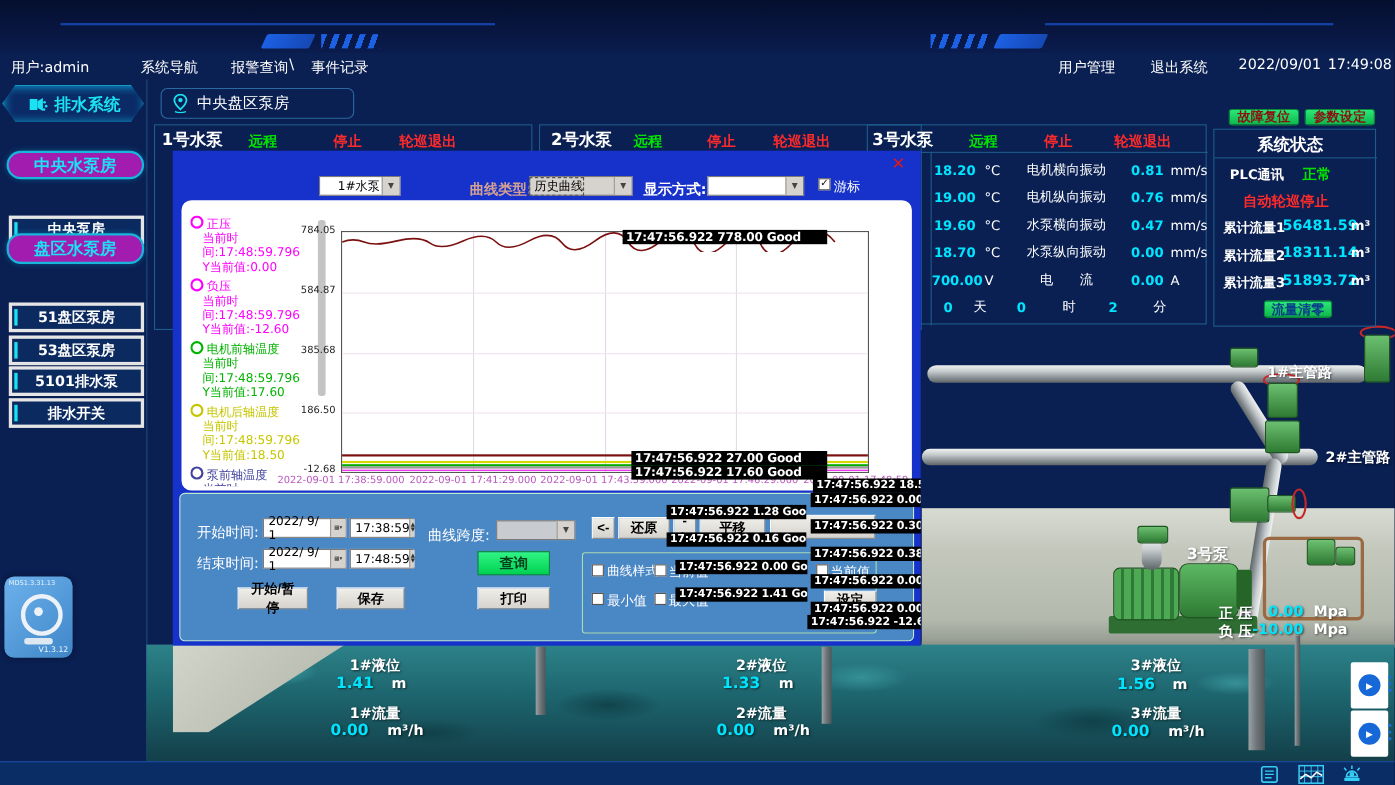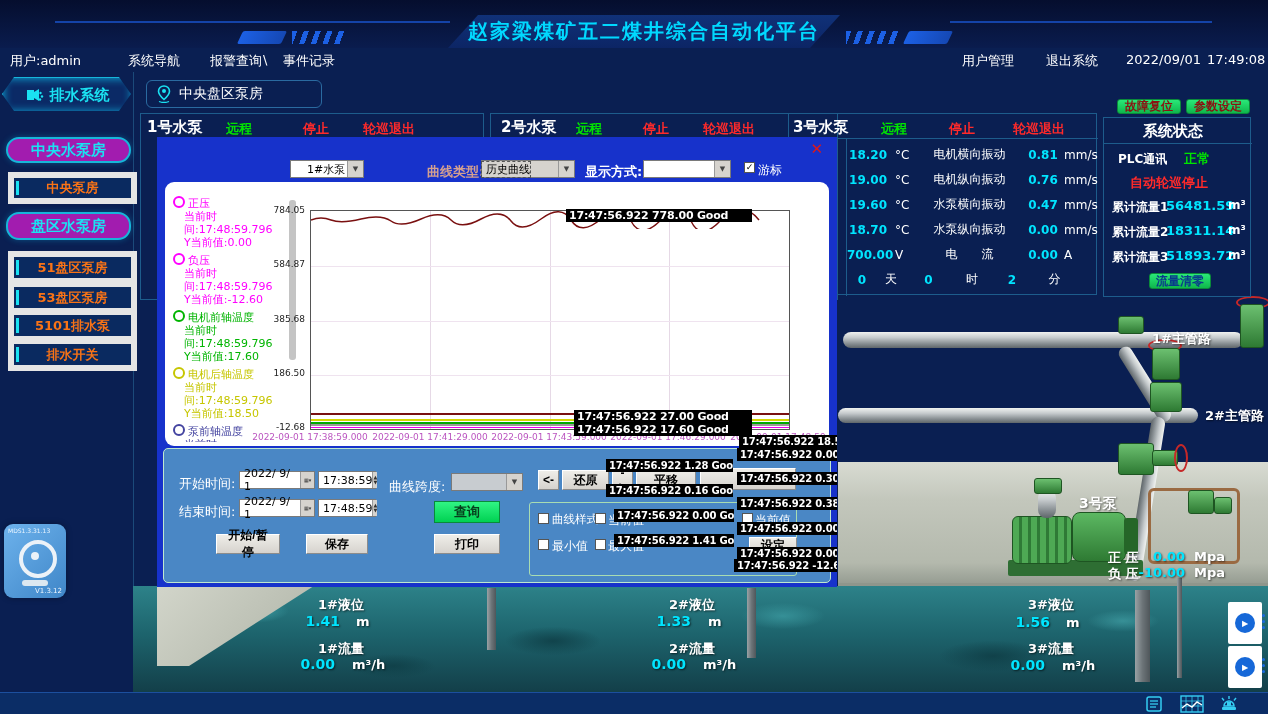--- a/index.html
+++ b/index.html
@@ -22,22 +22,22 @@
 
   
   .vline{width:1px;background:#1b4a7a;}
   .sysbtn{left:2px;top:77px;width:129px;height:34px;background:#0b2a66;
           clip-path:polygon(12px 0,117px 0,129px 17px,117px 34px,12px 34px,0 17px);
           border:1px solid #17b6da;display:flex;align-items:center;justify-content:center;gap:6px;
           box-shadow:0 0 10px #0fb9e6 inset;}
   .sysbtn span{color:#1ae2f2;font-weight:bold;font-size:15px;font-family:Liberation Serif, serif;}
   .grp{border:2px solid #17b6da;border-radius:13px;background:#a21caf;color:#1ae2f2;font-weight:bold;
        font-size:15px;display:flex;align-items:center;justify-content:center;box-shadow:0 0 6px #0fb9e655;}
-  .sitem{border:6px solid #e5e5e5;background:#0a2a60;color:#f97316;font-weight:bold;font-size:13px;
-         display:flex;align-items:center;justify-content:center;}
+  .sitem{border:3px solid #e5e5e5;background:#0a2a60;color:#ffffff;font-weight:bold;font-size:13px;
+         display:flex;align-items:center;justify-content:center;margin-top:24px;}
   .sitem::before{content:"";position:absolute;left:2px;top:3px;bottom:3px;width:3px;background:#1ae2f2;}
 
   
   .locbox{left:146px;top:80px;width:176px;height:28px;border:1px solid #2a6aa0;border-radius:6px;
           display:flex;align-items:center;gap:8px;padding-left:10px;box-sizing:border-box;}
   .locbox span{font-size:14px;color:#fff;}
 
   
   .panel{border:1px solid #1d5c8c;box-sizing:border-box;}
   .pname{font-size:15px;font-weight:bold;color:#fff;}
@@ -129,23 +129,20 @@
 
 <div id="app">
 
   <div class="ab topbar">
     <div class="ab" style="left:55px;top:21px;width:395px;height:2px;background:#1443a8;"></div>
     <div class="ab" style="left:950px;top:21px;width:262px;height:2px;background:#1443a8;"></div>
     <div class="ab deco-solid" style="left:240px;top:31px;width:44px;"></div>
     <div class="ab deco-stripes" style="left:292px;top:31px;width:54px;"></div>
     <div class="ab deco-stripes" style="left:846px;top:31px;width:54px;"></div>
     <div class="ab deco-solid" style="left:906px;top:31px;width:44px;"></div>
-    <div class="ab banner">
-      <span>赵家梁煤矿五二煤井综合自动化平台</span>
-    </div>
   </div>
 
   <div class="ab menu txt" style="left:10px;top:52px;">用户:admin</div>
   <div class="ab menu txt" style="left:128px;top:52px;">系统导航</div>
   <div class="ab menu txt" style="left:210px;top:52px;">报警查询</div>
   <div class="ab menu txt" style="left:263px;top:52px;">\</div>
   <div class="ab menu txt" style="left:283px;top:52px;">事件记录</div>
   <div class="ab menu txt" style="left:962px;top:52px;">用户管理</div>
   <div class="ab menu txt" style="left:1046px;top:52px;">退出系统</div>
   <div class="ab menu txt" style="left:1126px;top:52px;">2022/09/01</div>

